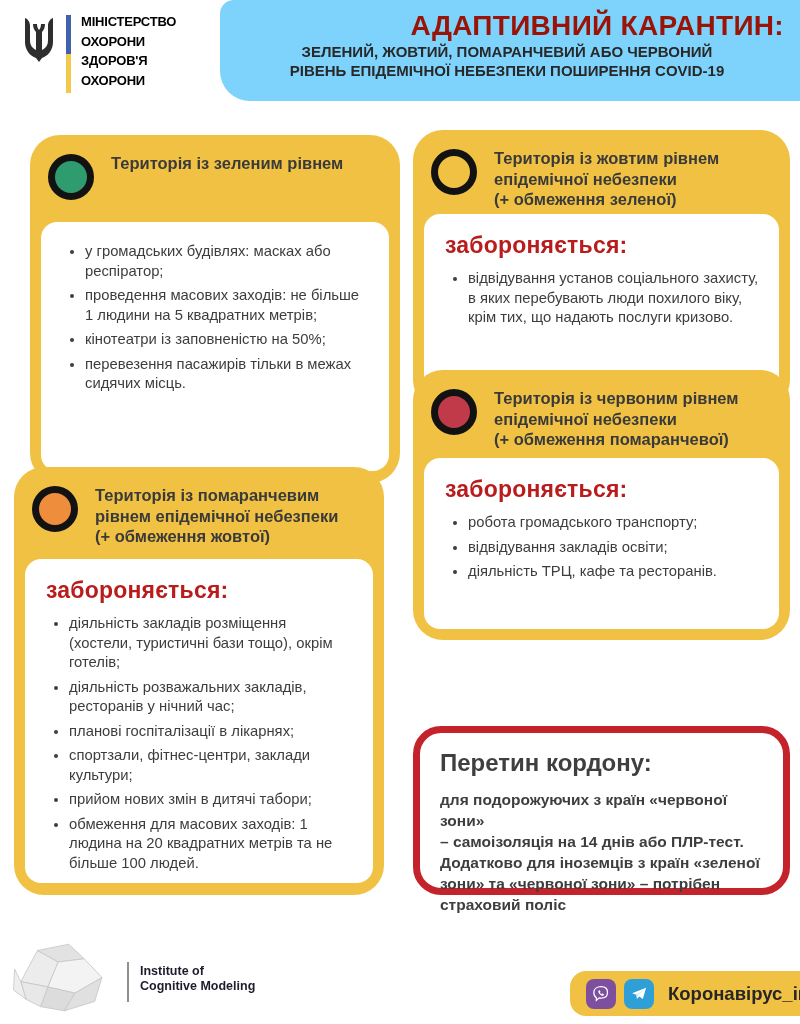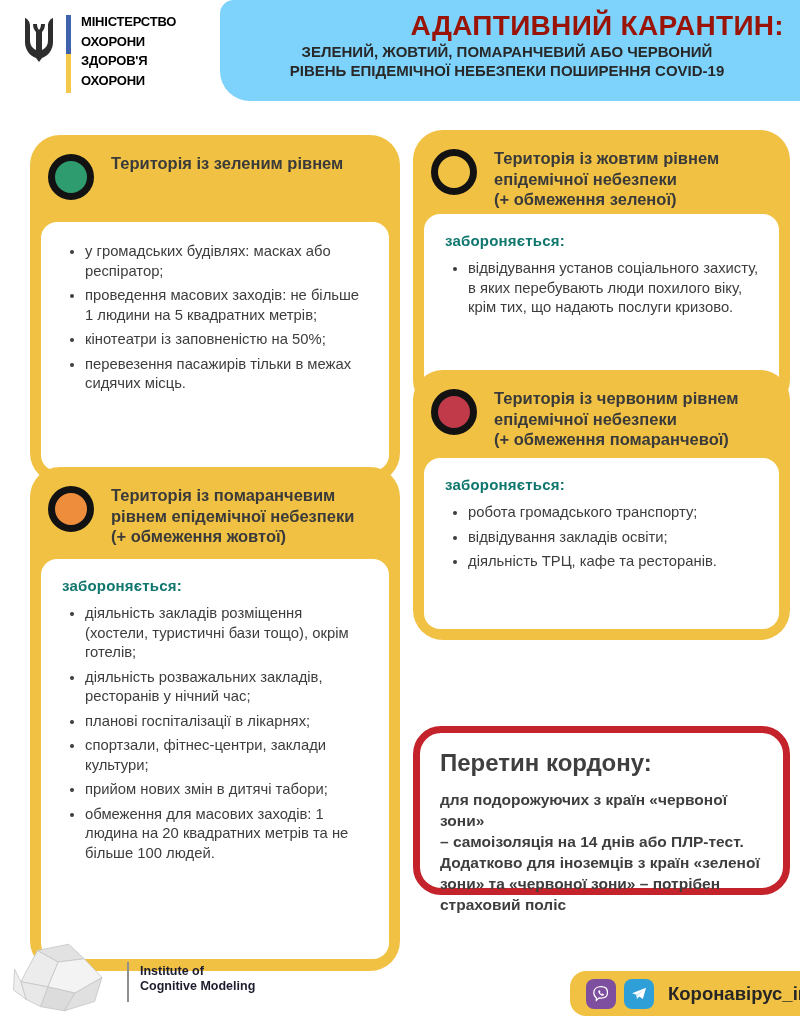--- a/index.html
+++ b/index.html
@@ -22,25 +22,25 @@
   .card{position:absolute;background:#f0c143;border-radius:30px;}
   .card-head{display:flex;align-items:flex-start;gap:17px;padding:16px 16px 0 18px;}
   .level-circle{width:32px;height:32px;border-radius:50%;border:7px solid #121212;flex:none;margin-top:3px;background:#f0c143;}
   .card-title{margin:0;font-size:16.5px;font-weight:bold;color:#3a3a3a;line-height:20.5px;padding-top:2px;}
   .panel{position:absolute;left:11px;right:11px;bottom:12px;background:#ffffff;border-radius:16px;
          padding:14px 20px;box-sizing:border-box;overflow:hidden;}
   .card-green{left:30px;top:135px;width:370px;height:348px;}
   .card-green .panel{top:87px;}
   .card-yellow{left:413px;top:130px;width:377px;height:280px;}
   .card-yellow .panel{top:84px;bottom:10px;}
-  .card-orange{left:30px;top:467px;width:370px;height:504px;}
+  .card-orange{left:14px;top:467px;width:370px;height:428px;}
   .card-orange .panel{top:92px;}
   .card-red{left:413px;top:370px;width:377px;height:270px;}
   .card-red .panel{top:88px;bottom:11px;}
-  .ban-heading{margin:4px 0 10px 1px;font-size:15px;font-weight:bold;color:#0f766e;letter-spacing:0.2px;}
+  .ban-heading{margin:4px 0 10px 1px;font-size:23px;font-weight:bold;color:#b91c1c;letter-spacing:0.2px;}
   ul.bullets{margin:6px 0 0 0;padding:0 0 0 24px;}
   ul.bullets li{font-size:14.8px;color:#3d3d3d;line-height:19.5px;margin-bottom:5px;}
 
   
   .border-card{position:absolute;left:413px;top:726px;width:377px;height:169px;background:#ffffff;
                border:7px solid #c4232b;border-radius:28px;box-sizing:border-box;padding:16px 20px;}
   .border-title{margin:0;font-size:24px;font-weight:bold;color:#3f3f3f;}
   .border-body{margin-top:12px;font-size:15.5px;font-weight:bold;color:#3e3e3e;line-height:21px;}
 
   

